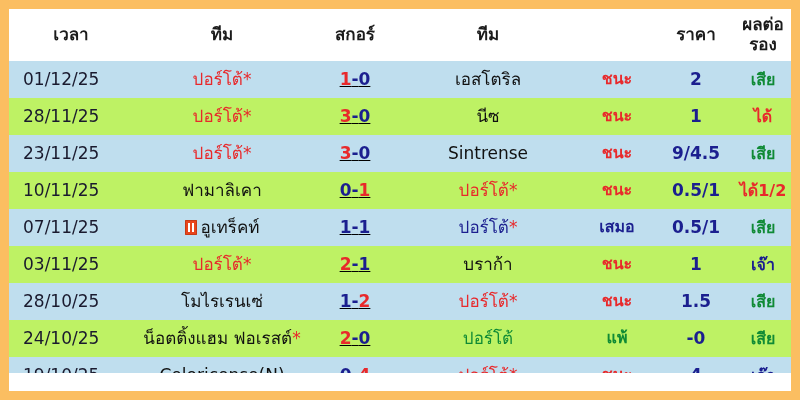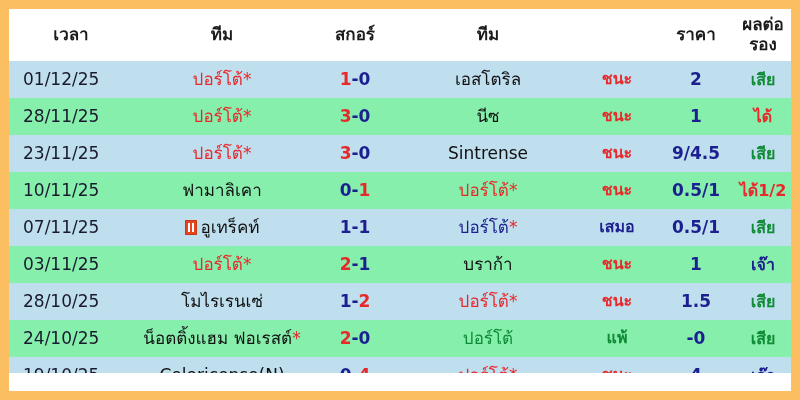--- a/index.html
+++ b/index.html
@@ -51,21 +51,21 @@
     text-align: center;
     padding: 4px 6px;
     height: 44px;
     vertical-align: middle;
     line-height: 1.15;
   }
   thead th.h-blank { font-size: 0; }
 
   tbody tr { height: 37px; }
   tbody tr.row-odd  { background: #bfdeee; }
-  tbody tr.row-even { background: #86efac; }
+  tbody tr.row-even { background: #bef264; }
 
   tbody td {
     text-align: center;
     vertical-align: middle;
     padding: 1px 3px;
     font-weight: bold;
     font-size: 17px;
     line-height: 1.1;
     white-space: nowrap;
     overflow: hidden;
@@ -73,21 +73,21 @@
 
   td.cell-date {
     color: #1a1a2e;
     font-weight: normal;
     font-size: 17px;
     text-align: left;
     padding-left: 14px;
   }
 
   td.cell-team { font-weight: normal; }
-  td.cell-score { letter-spacing: 0px; }
+  td.cell-score { letter-spacing: 0px; text-decoration: underline; }
   td.cell-result { font-size: 16px; white-space: normal; line-height: 1.05; }
   td.cell-odds { color: #1b1f8f; font-weight: bold; }
   td.cell-hdcp { font-size: 16px; }
 
   
   .t-red   { color: #e8292b; }
   .t-navy  { color: #1b1f8f; }
   .t-black { color: #111111; }
   .t-green { color: #0f8a35; }
 

